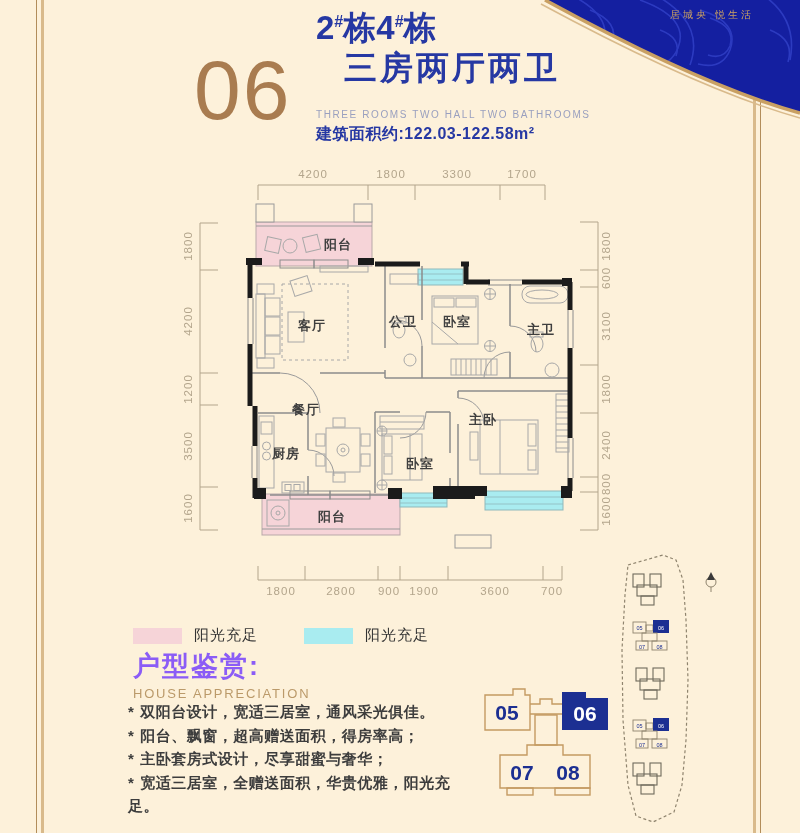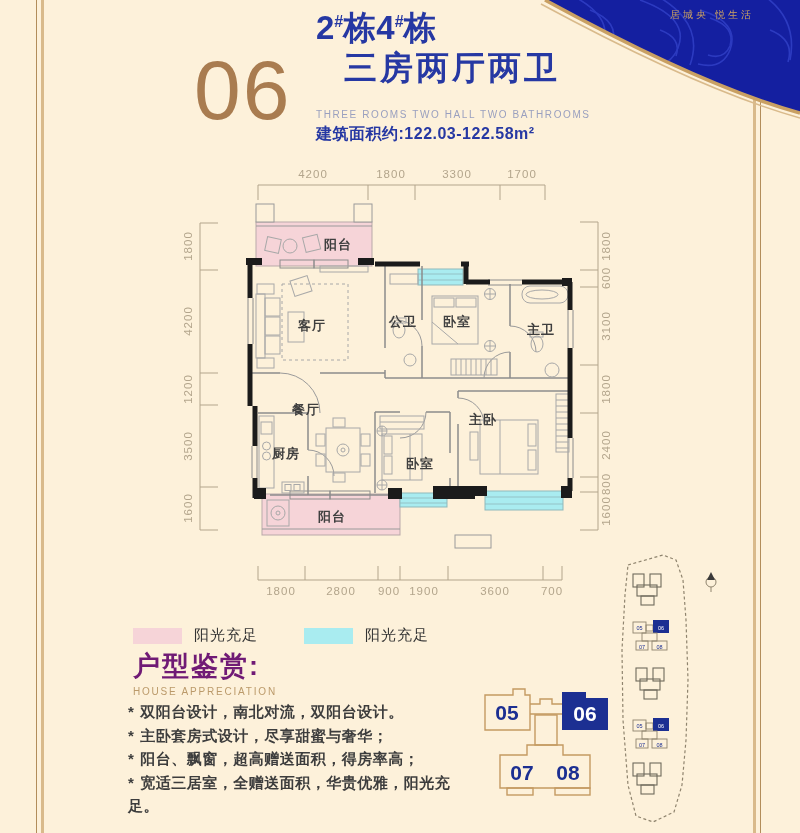--- a/index.html
+++ b/index.html
@@ -30,22 +30,22 @@
   .hdr-area{font-size:16px;font-weight:700;margin-top:4px;letter-spacing:0.5px;}
 
   .plan-wrap{position:absolute;left:170px;top:148px;width:480px;height:470px;}
 
   .legend{position:absolute;left:133px;top:626px;display:flex;align-items:center;gap:12px;}
   .legend .sw{width:49px;height:16px;}
   .legend .lb{font-size:15px;color:#333;letter-spacing:1px;}
   .legend .gap{width:22px;}
 
   .apprec{position:absolute;left:133px;top:648px;}
-  .apprec-title{font-size:27px;font-weight:700;color:#701a75;letter-spacing:2px;}
-  .apprec-sub{font-size:10px;color:#bb9a6a;letter-spacing:1.8px;margin-top:2px;}
+  .apprec-title{font-size:27px;font-weight:700;color:#8b5cf6;letter-spacing:2px;}
+  .apprec-sub{font-size:13px;color:#bb9a6a;letter-spacing:1.8px;margin-top:2px;}
 
   .points{position:absolute;left:128px;top:700px;width:340px;}
   .points .pt{font-size:15px;color:#3d3d3d;font-weight:600;line-height:23.5px;letter-spacing:0.5px;}
   .points .star{margin-right:6px;}
 
   .unitdiag{position:absolute;left:455px;top:652px;width:170px;height:150px;}
   .siteplan{position:absolute;left:608px;top:550px;width:125px;height:285px;}
 
   svg text{font-family:"Liberation Sans", sans-serif;}
   .dim{fill:#b3a58c;font-size:11.5px;letter-spacing:1px;}
@@ -313,23 +313,23 @@
   <div class="sw" style="background:#a9ecf0"></div>
   <div class="lb">阳光充足</div>
 </div>
 
 <div class="apprec">
   <div class="apprec-title">户型鉴赏:</div>
   <div class="apprec-sub">HOUSE APPRECIATION</div>
 </div>
 
 <div class="points">
-  <div class="pt"><span class="star">*</span><span>双阳台设计，南北对流，双阳台设计。</span></div>
+  <div class="pt"><span class="star">*</span><span>双阳台设计，宽适三居室，通风采光俱佳。</span></div>
+  <div class="pt"><span class="star">*</span><span>阳台、飘窗，超高赠送面积，得房率高；</span></div>
   <div class="pt"><span class="star">*</span><span>主卧套房式设计，尽享甜蜜与奢华；</span></div>
-  <div class="pt"><span class="star">*</span><span>阳台、飘窗，超高赠送面积，得房率高；</span></div>
   <div class="pt"><span class="star">*</span><span>宽适三居室，全赠送面积，华贵优雅，阳光充足。</span></div>
 </div>
 
 <div class="unitdiag">
 <svg width="170" height="150" viewBox="0 0 170 150">
   <g stroke="#c49a62" stroke-width="1.4" fill="none">
     <path d="M30,43 H58 V37 H70 V43 H75 V78 H30 Z"></path>
     <path d="M75,52 H85 V47 H97 V52 H107 M75,62 H107"></path>
     <rect x="80" y="63" width="22" height="30"></rect>
     <path d="M45,103 H72 V93 H108 V103 H135 V136 H45 Z"></path>

